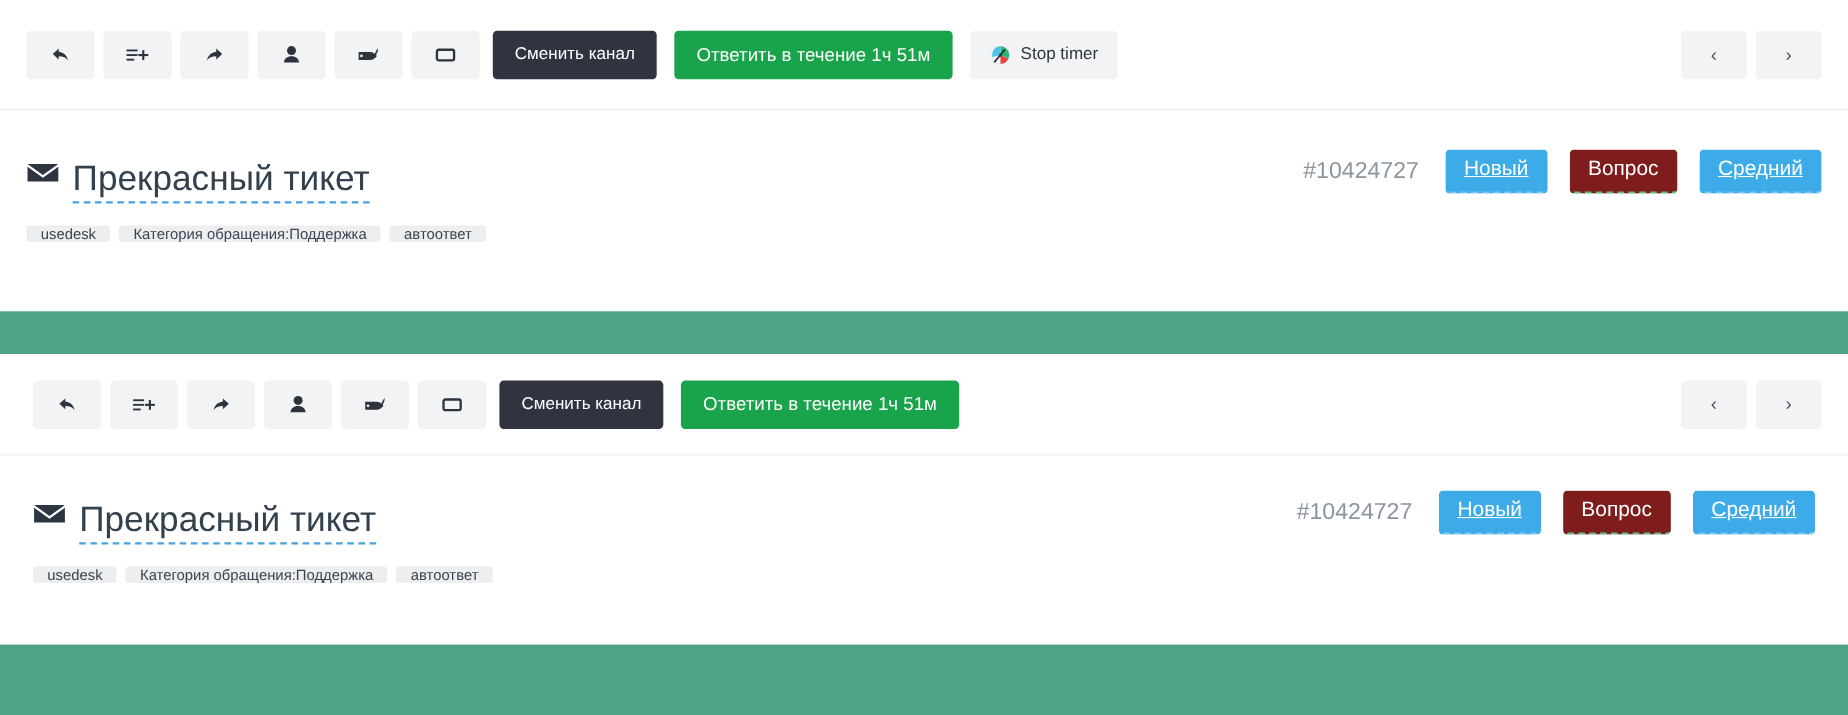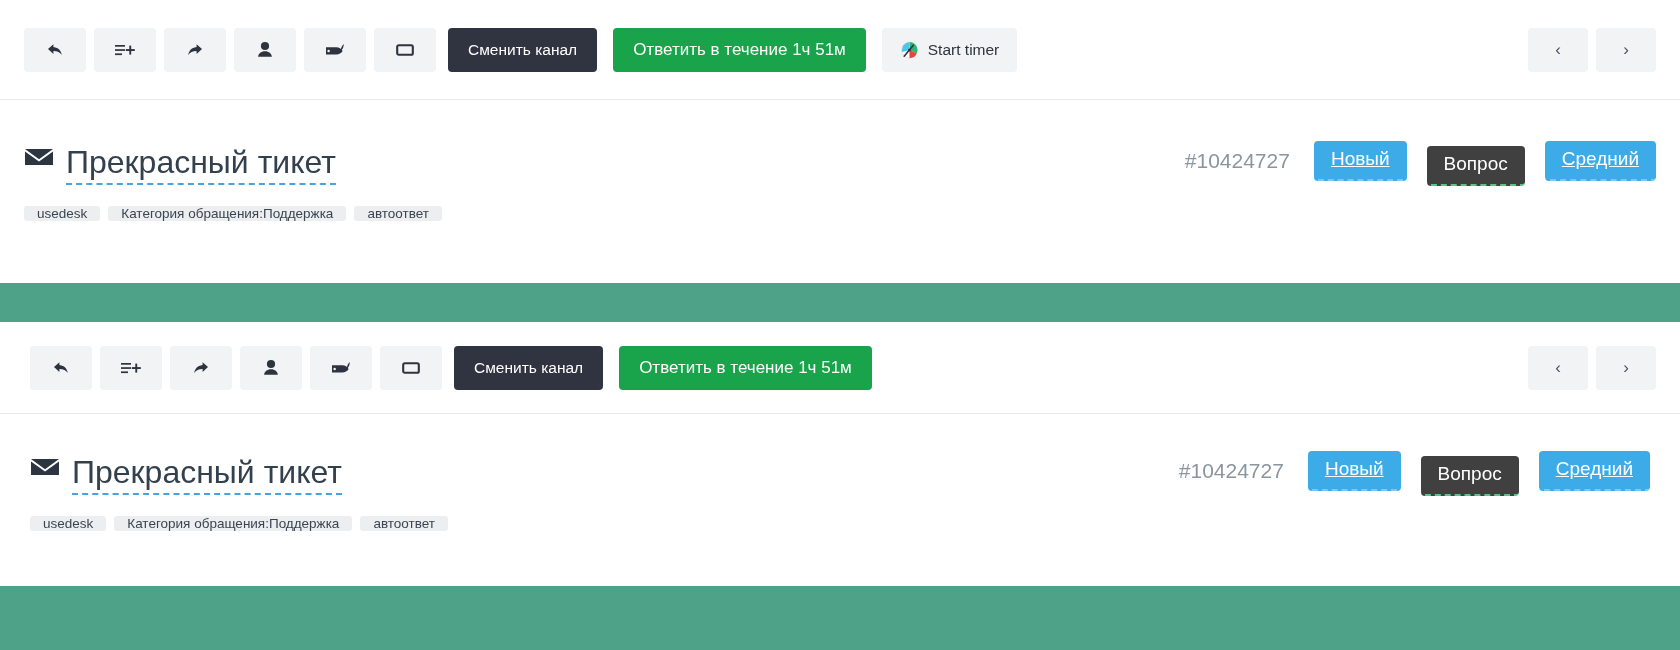--- a/index.html
+++ b/index.html
@@ -120,21 +120,21 @@
     color: #fff;
     font-size: 19px;
     padding: 7px 17px 9px 17px;
     border-radius: 4px;
     font-family: "Liberation Sans", sans-serif;
     cursor: pointer;
     white-space: nowrap;
     line-height: 1.15;
   }
   .badge.blue  { background: #3cabe8; border-bottom: 2px dashed #7fc7f0; text-decoration: underline; }
-  .badge.green { background: #404040; border-bottom: 2px dashed #5ec483; margin-top: 10px; }
+  .badge.green { background: #7f1d1d; border-bottom: 2px dashed #5ec483; }
 
   .tags { display: flex; gap: 8px; margin-top: 20px; }
   .tag {
     background: #eceef0;
     color: #3b4450;
     font-size: 13.5px;
     padding: 0 13px;
     border-radius: 3px;
     font-family: "Liberation Sans", sans-serif;
     white-space: nowrap;
@@ -217,21 +217,21 @@
           <span class="timer-ico">
             <svg viewBox="0 0 20 20" width="19" height="19">
               <circle cx="10" cy="10.6" r="8.4" fill="#ffffff" stroke="#d8dde2" stroke-width="0.8"></circle>
               <path d="M10 2.2a8.4 8.4 0 0 1 7.6 11.9L10 10.6z" fill="#2bb673"></path>
               <path d="M17.6 14.1A8.4 8.4 0 0 1 10 19L10 10.6z" fill="#e8433c"></path>
               <path d="M2.3 12.6A8.4 8.4 0 0 1 10 2.2v8.4z" fill="#4dc4e8"></path>
               <path d="M4.4 17.1 14 5.6" stroke="#2d3540" stroke-width="1.7" fill="none" stroke-linecap="round"></path>
               <circle cx="10" cy="10.6" r="1.5" fill="#2d3540"></circle>
             </svg>
           </span>
-          <span>Start timer</span>
+          <span>Stop timer</span>
         </button>
       </div>
 
       <div class="tb-right">
         <button class="nav-btn">‹</button>
         <button class="nav-btn">›</button>
       </div>
     </div>
 
     <div class="ticket-head">

